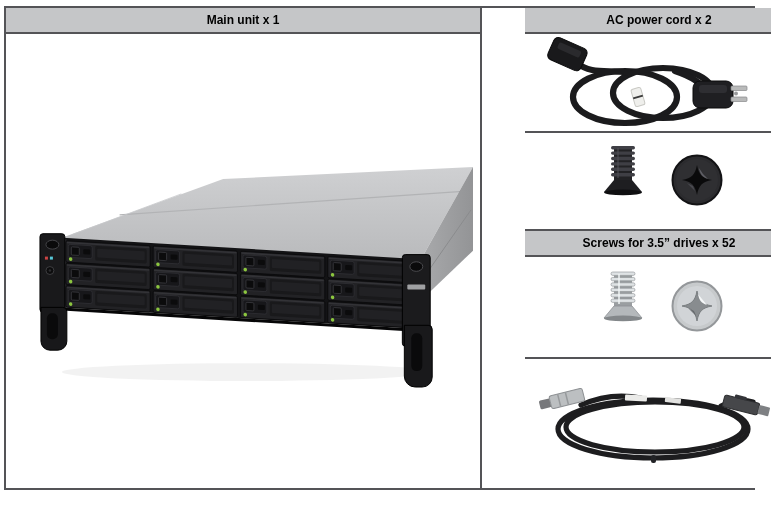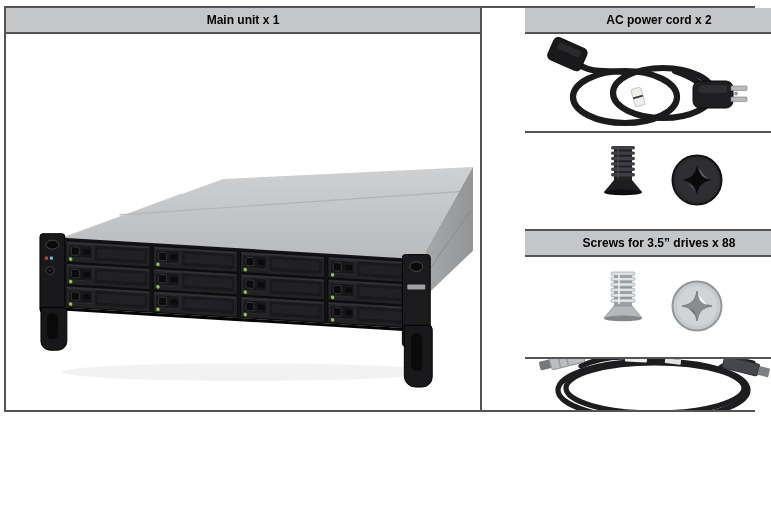--- a/index.html
+++ b/index.html
@@ -2,21 +2,21 @@
 <html style="--header-bg: #c5c6c8; --table-border: #545457; --header-text: #000000; --led-green: #8cc63f; --chassis-top: #c6c7c9; --chassis-front: #141416; --screw-black: #26262a; --screw-silver: #b2b6b9; --cable-black: #1b1b1d;"><head>
 <meta charset="utf-8">
 <style>
   html,body{margin:0;padding:0;background:#fff;}
   body{
     width:771px;height:517px;position:relative;overflow:hidden;
     font-family:"Liberation Sans","DejaVu Sans",sans-serif;
     -webkit-font-smoothing:antialiased;
   }
   .package-table{
-    position:absolute;left:4px;top:6px;width:751px;height:406px;
+    position:absolute;left:4px;top:6px;width:751px;height:484px;
     box-sizing:border-box;border:2px solid var(--table-border,#545457);
     display:flex;background:#fff;
   }
   .col-left{
     width:479px;box-sizing:border-box;border-right:2px solid var(--table-border,#545457);
     display:flex;flex-direction:column;
   }
   .col-right{flex:1;display:flex;flex-direction:column;margin-left:43px;}
   .hdr{
     height:24px;flex:0 0 24px;box-sizing:content-box;
@@ -289,21 +289,21 @@
           <circle cx="0" cy="0" r="24.5" fill="#2b2b2e" stroke="#131315" stroke-width="2"></circle>
           <circle cx="0" cy="0" r="21" fill="#323236" opacity="0.6"></circle>
           <path d="M0,-15 C2,-5 5,-2 15,0 C5,2 2,5 0,15 C-2,5 -5,2 -15,0 C-5,-2 -2,-5 0,-15 Z" fill="#0a0a0b"></path>
           <path d="M2,-12 C3,-6 5,-3 11,-1 L6,-6 Z" fill="#6a6a72" opacity="0.8"></path>
           <path d="M-10,3 L-4,6 L-2,11 Z" fill="#55555c" opacity="0.7"></path>
         </g>
       </svg>
     </div>
 
     <div class="hdr">
-      <span>Screws for 3.5” drives x 88</span>
+      <span>Screws for 3.5” drives x 52</span>
     </div>
     <div class="imgcell bb c3">
       <svg width="268" height="98" viewBox="0 0 268 98">
 
         <g transform="translate(98,46)">
           <rect x="-9" y="-32" width="18" height="36" fill="#9a9ea1"></rect>
           <g fill="#dfe3e5" stroke="#898d90" stroke-width="0.6">
             <rect x="-12" y="-32" width="24" height="3.4" rx="1.7"></rect>
             <rect x="-12" y="-26.6" width="24" height="3.4" rx="1.7"></rect>
             <rect x="-12" y="-21.2" width="24" height="3.4" rx="1.7"></rect>

